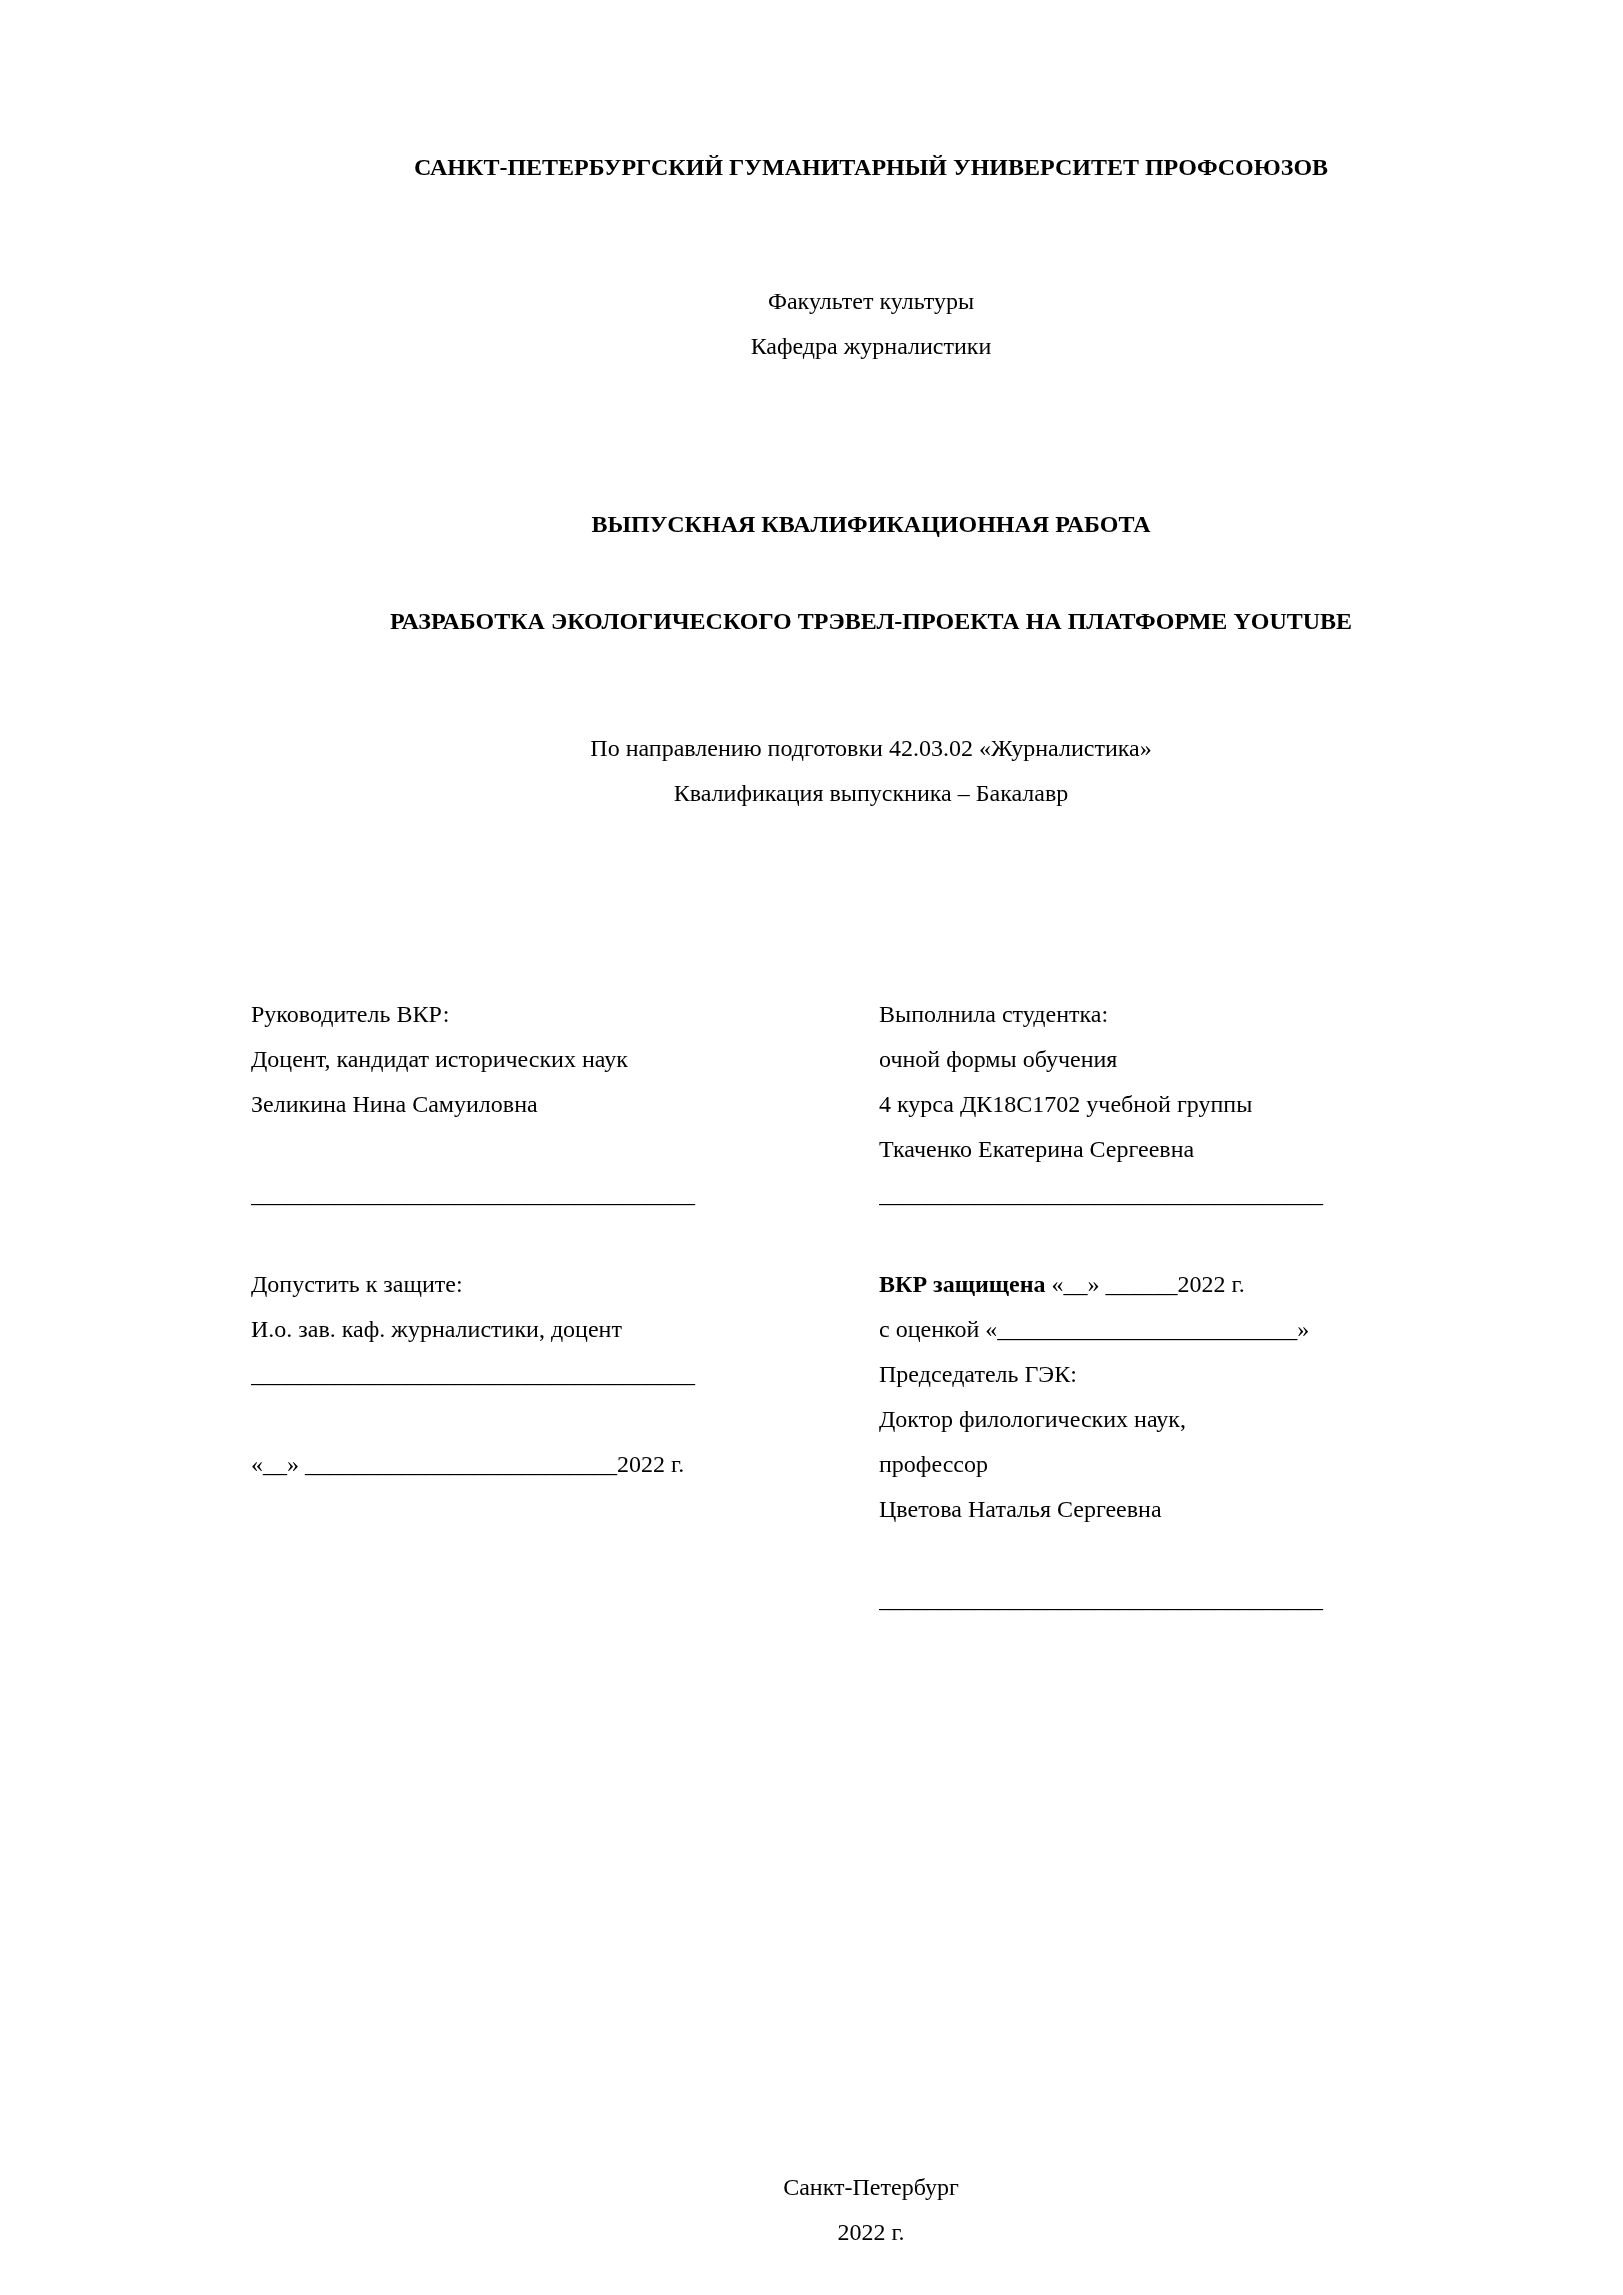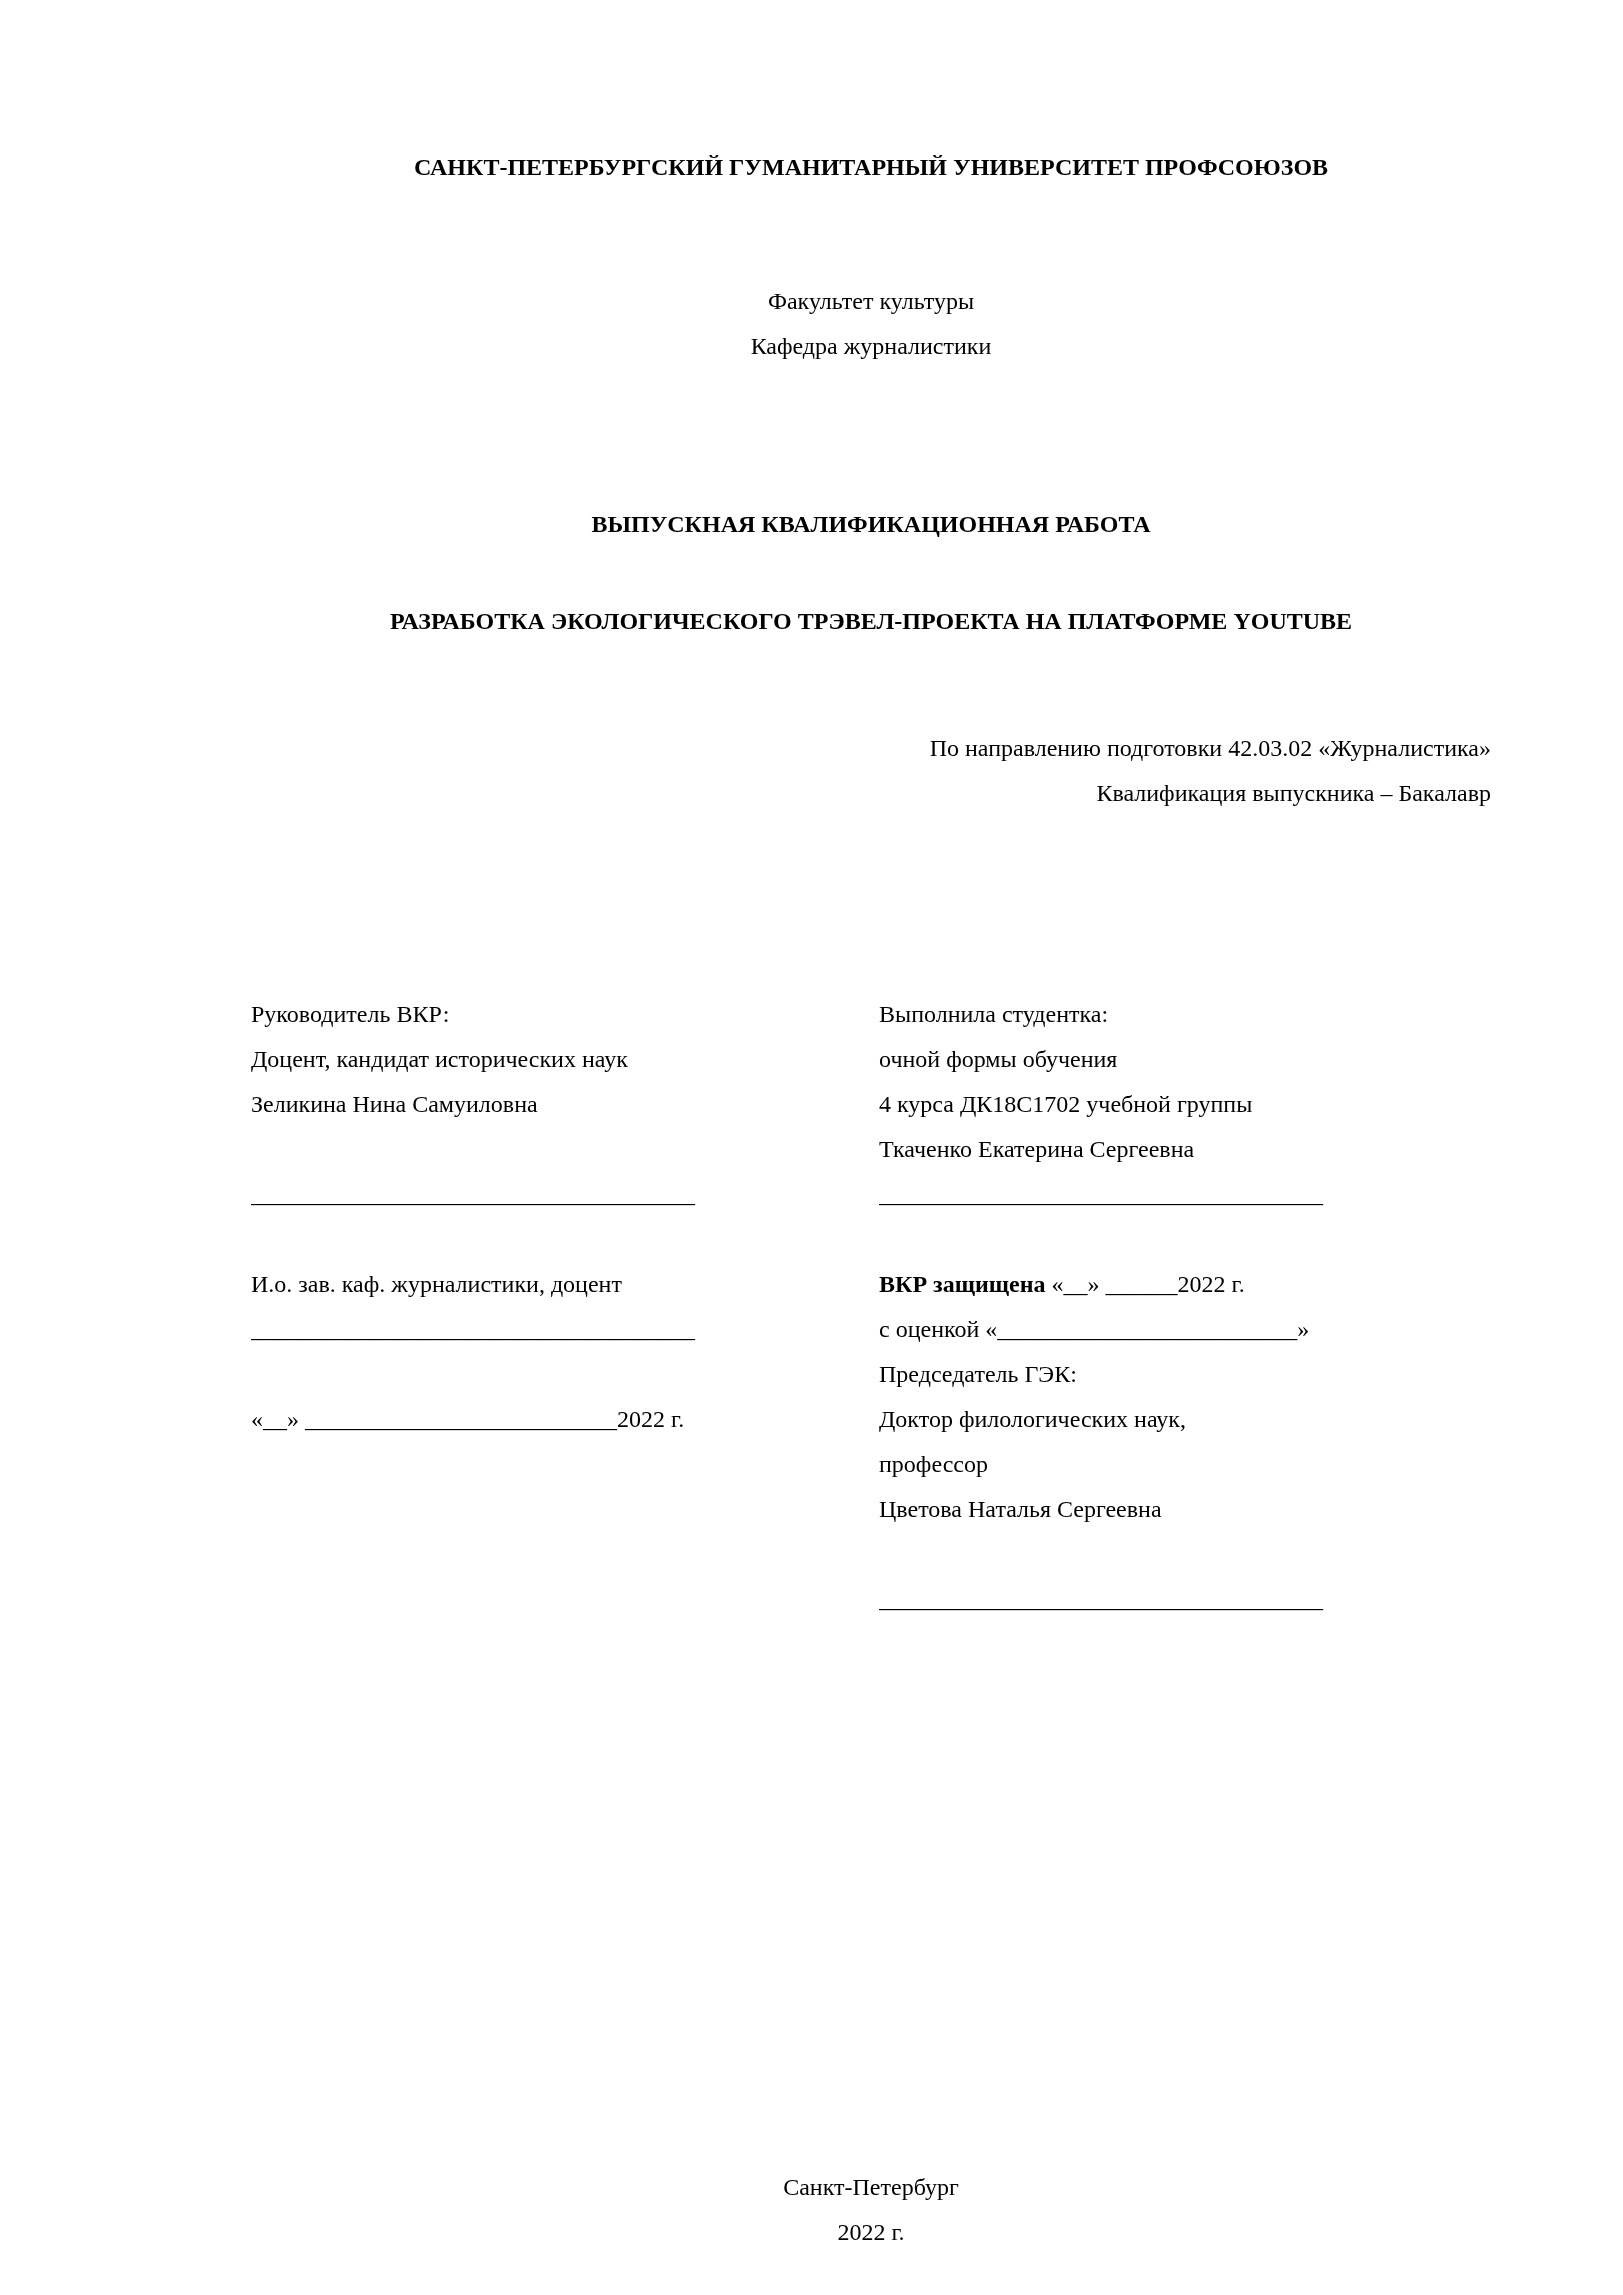--- a/index.html
+++ b/index.html
@@ -47,21 +47,20 @@
   }
   .thesis-title .inner {
     width: 1146px;
     margin: 6px auto;
   }
   .direction-block {
     position: absolute;
     top: 726px;
     left: 251px;
     width: 1240px;
-    text-align: right;
   }
   .columns {
     position: absolute;
     top: 992px;
     left: 251px;
     width: 1240px;
     display: flex;
     justify-content: space-between;
   }
   .col-left  { width: 604px; }
@@ -100,20 +99,21 @@
 
   <div class="columns">
 
     <div class="col-left">
       <div class="line">Руководитель ВКР:</div>
       <div class="line">Доцент, кандидат исторических наук</div>
       <div class="line">Зеликина Нина Самуиловна</div>
       <div class="blank"></div>
       <div class="line">_____________________________________</div>
       <div class="blank"></div>
+      <div class="line">Допустить к защите:</div>
       <div class="line">И.о. зав. каф. журналистики, доцент</div>
       <div class="line">_____________________________________</div>
       <div class="blank"></div>
       <div class="line">«__» __________________________2022 г.</div>
     </div>
 
     <div class="col-right">
       <div class="line">Выполнила студентка:</div>
       <div class="line">очной формы обучения</div>
       <div class="line">4 курса ДК18С1702 учебной группы</div>

